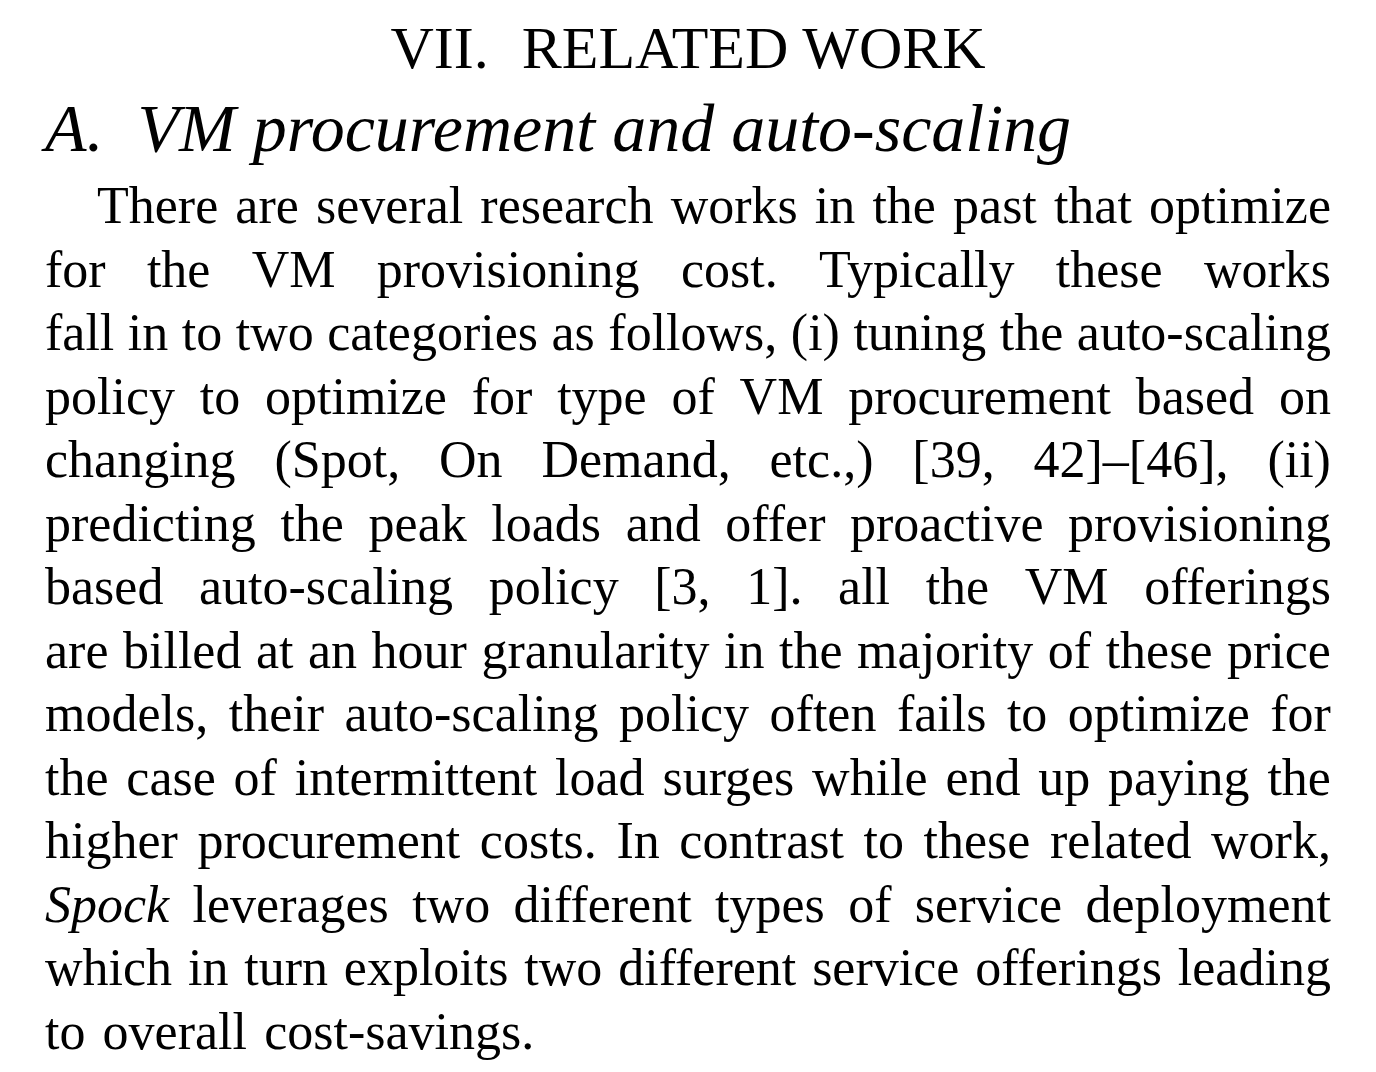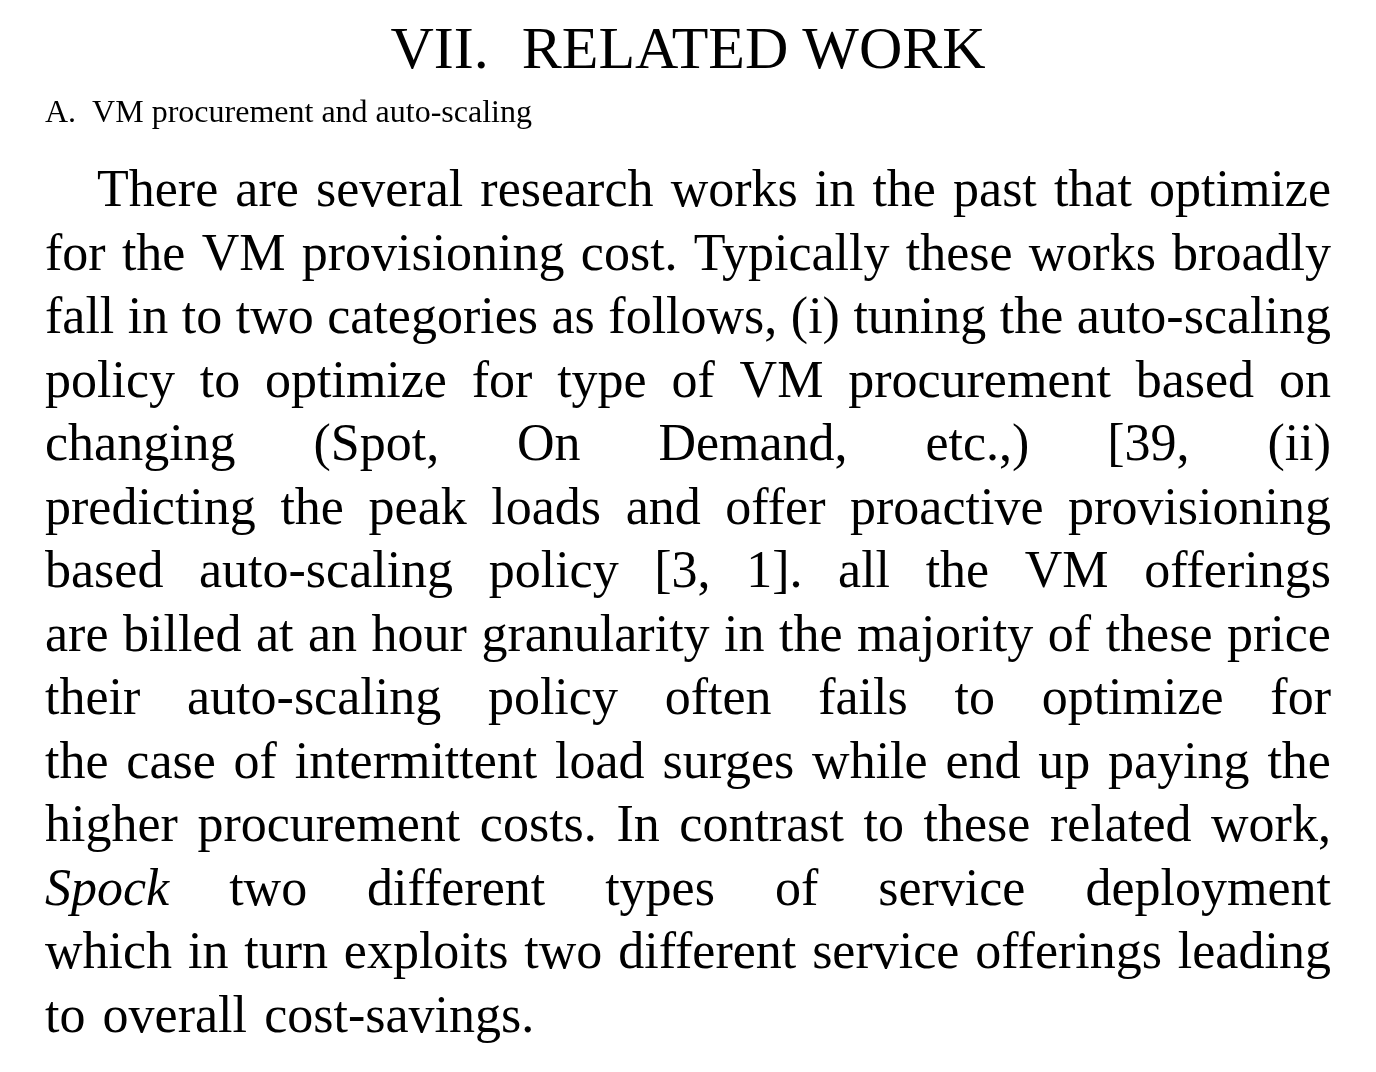--- a/index.html
+++ b/index.html
@@ -17,22 +17,24 @@
   .section-heading {
     margin-top: 16px;
     text-align: center;
     font-size: 60px;
     line-height: 64px;
     font-weight: 400;
     white-space: nowrap;
   }
   .section-number { margin-right: 0.55em; text-align: right; }
   .subsection-heading {
-    font-size: 32px;
+    margin-top: 17px;
+    font-size: 68px;
     line-height: 63px;
+    font-style: italic;
     font-weight: 400;
     white-space: nowrap;
   }
   .subsection-number { margin-right: 0.5em; }
   .par {
     margin-top: 14px;
     font-size: 52px;
   }
   .line {
     display: flex;
@@ -77,21 +79,20 @@
       </div>
       <div class="line">
         <span class="w">for</span>
         <span class="w">the</span>
         <span class="w">VM</span>
         <span class="w">provisioning</span>
         <span class="w">cost.</span>
         <span class="w">Typically</span>
         <span class="w">these</span>
         <span class="w">works</span>
-        <span class="w">broadly</span>
       </div>
       <div class="line">
         <span class="w">fall</span>
         <span class="w">in</span>
         <span class="w">to</span>
         <span class="w">two</span>
         <span class="w">categories</span>
         <span class="w">as</span>
         <span class="w">follows,</span>
         <span class="w">(i)</span>
@@ -111,20 +112,21 @@
         <span class="w">based</span>
         <span class="w">on</span>
       </div>
       <div class="line">
         <span class="w">changing</span>
         <span class="w">(Spot,</span>
         <span class="w">On</span>
         <span class="w">Demand,</span>
         <span class="w">etc.,)</span>
         <span class="w">[39,</span>
+        <span class="w">42]–[46],</span>
         <span class="w">(ii)</span>
       </div>
       <div class="line">
         <span class="w">predicting</span>
         <span class="w">the</span>
         <span class="w">peak</span>
         <span class="w">loads</span>
         <span class="w">and</span>
         <span class="w">offer</span>
         <span class="w">proactive</span>
@@ -149,20 +151,21 @@
         <span class="w">hour</span>
         <span class="w">granularity</span>
         <span class="w">in</span>
         <span class="w">the</span>
         <span class="w">majority</span>
         <span class="w">of</span>
         <span class="w">these</span>
         <span class="w">price</span>
       </div>
       <div class="line">
+        <span class="w">models,</span>
         <span class="w">their</span>
         <span class="w">auto-scaling</span>
         <span class="w">policy</span>
         <span class="w">often</span>
         <span class="w">fails</span>
         <span class="w">to</span>
         <span class="w">optimize</span>
         <span class="w">for</span>
       </div>
       <div class="line">
@@ -184,20 +187,21 @@
         <span class="w">costs.</span>
         <span class="w">In</span>
         <span class="w">contrast</span>
         <span class="w">to</span>
         <span class="w">these</span>
         <span class="w">related</span>
         <span class="w">work,</span>
       </div>
       <div class="line">
         <span class="w it">Spock</span>
+        <span class="w">leverages</span>
         <span class="w">two</span>
         <span class="w">different</span>
         <span class="w">types</span>
         <span class="w">of</span>
         <span class="w">service</span>
         <span class="w">deployment</span>
       </div>
       <div class="line">
         <span class="w">which</span>
         <span class="w">in</span>

